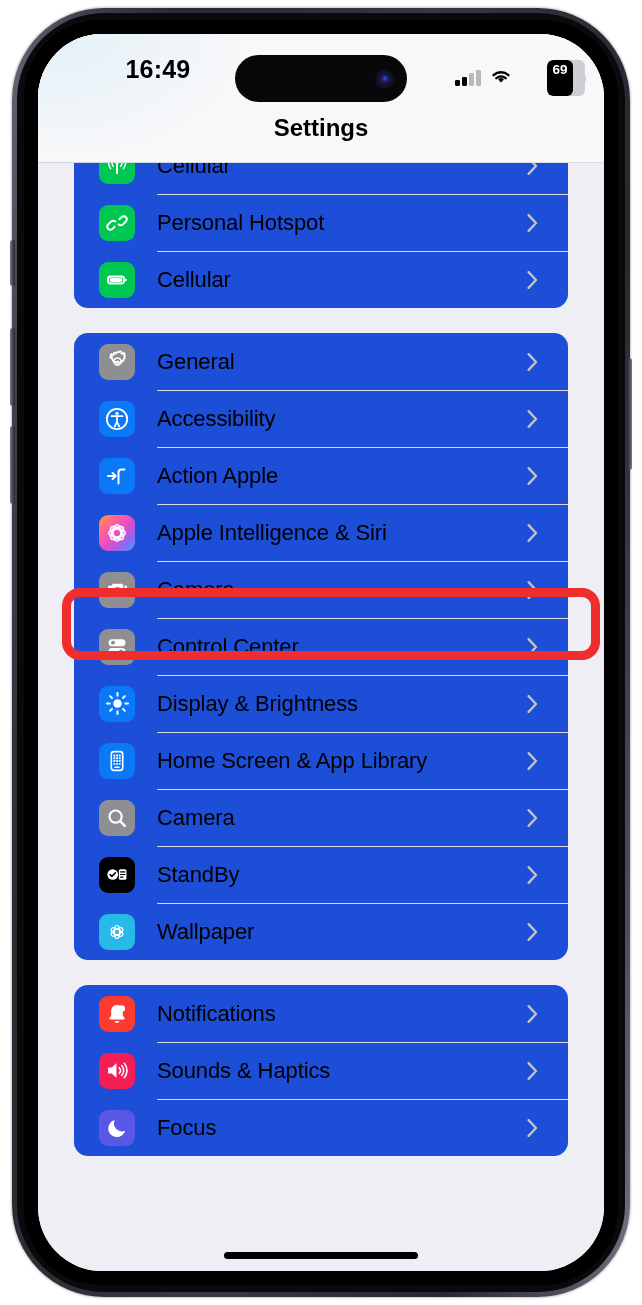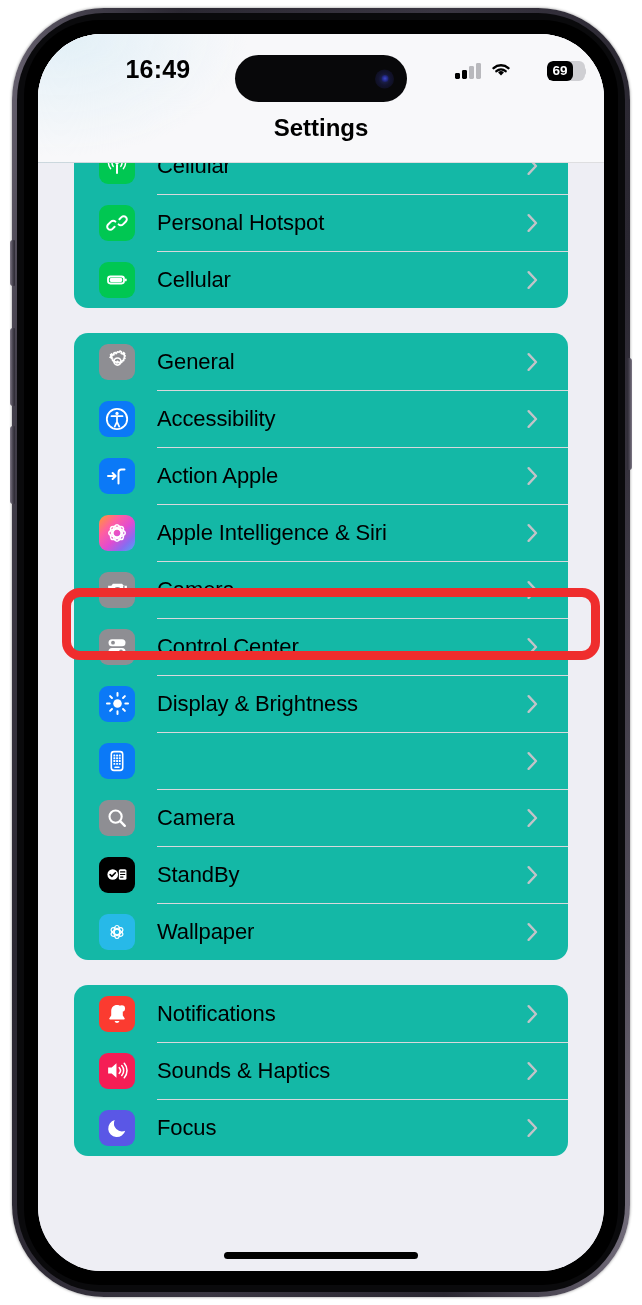--- a/index.html
+++ b/index.html
@@ -81,21 +81,21 @@
     position: absolute; right: 36px; top: 26px;
     display: flex; align-items: center; gap: 8px;
   }
   .sig-bars { display: flex; align-items: flex-end; gap: 2.5px; height: 16px; }
   .sig-bars i { width: 4.5px; border-radius: 1.4px; display: block; background: #000; }
   .sig-bars i:nth-child(1){ height: 6px; }
   .sig-bars i:nth-child(2){ height: 9.5px; }
   .sig-bars i:nth-child(3){ height: 13px; background:#b9b9bd; }
   .sig-bars i:nth-child(4){ height: 16px; background:#b9b9bd; }
   #battery {
-    position: relative; width: 38px; height: 20px;
+    position: relative; width: 38px; height: 36px;
     border-radius: 6px; background: #cfcfd3; overflow: hidden; margin-left: 26px;
   }
   #battery-fill {
     position: absolute; left: 0; top: 0; bottom: 0; width: 69%;
     background: #000; border-radius: 6px;
   }
   #battery-pct {
     position: absolute; left: 0; top: 0; width: 27px; height: 20px;
     line-height: 20px; text-align: center;
     font-size: 13.5px; font-weight: 700; color: #fff;
@@ -128,21 +128,21 @@
   }
 
   
   #content {
     position: absolute; left: 0; top: 0;
     width: 100%; height: 100%;
     padding-top: 129px;
     background: #eeeef4;
   }
   .group {
-    background: #14b8a6;
+    background: #1d4ed8;
     border-radius: 14px;
     margin: 0 36px 25px 36px;
     overflow: hidden;
   }
   #group-0 {
     margin-top: -26px;
     border-radius: 0 0 14px 14px;
   }
   .row {
     position: relative;
@@ -386,20 +386,21 @@
         <rect x="8.4" y="11.1" width="1.9" height="1.9" rx=".5"></rect>
                   <rect x="11.1" y="11.1" width="1.9" height="1.9" rx=".5"></rect>
                   <rect x="13.8" y="11.1" width="1.9" height="1.9" rx=".5"></rect>
         <rect x="8.4" y="13.9" width="1.9" height="1.9" rx=".5"></rect>
                   <rect x="11.1" y="13.9" width="1.9" height="1.9" rx=".5"></rect>
                   <rect x="13.8" y="13.9" width="1.9" height="1.9" rx=".5"></rect>
       </g>
       <rect x="9.3" y="17.6" width="5.4" height="1.5" rx=".7" fill="#fff"></rect>
               </svg>
             </span>
+            <span class="row-label">Home Screen &amp; App Library</span>
             <span class="chev">
               <svg width="11" height="19" viewBox="0 0 11 19">
   <path d="M1.6 1.6 9 9.5 1.6 17.4" stroke="#c3c3c8" stroke-width="2.3" fill="none" stroke-linecap="round" stroke-linejoin="round"></path>
               </svg>
             </span>
           </div>
           <div class="row">
             <span class="ico" style="background: rgb(142, 142, 147);">
               <svg width="24" height="24" viewBox="0 0 24 24">
       <circle cx="10.6" cy="10.6" r="6.1" stroke="#fff" fill="none" stroke-linecap="round" stroke-width="2.1"></circle>

